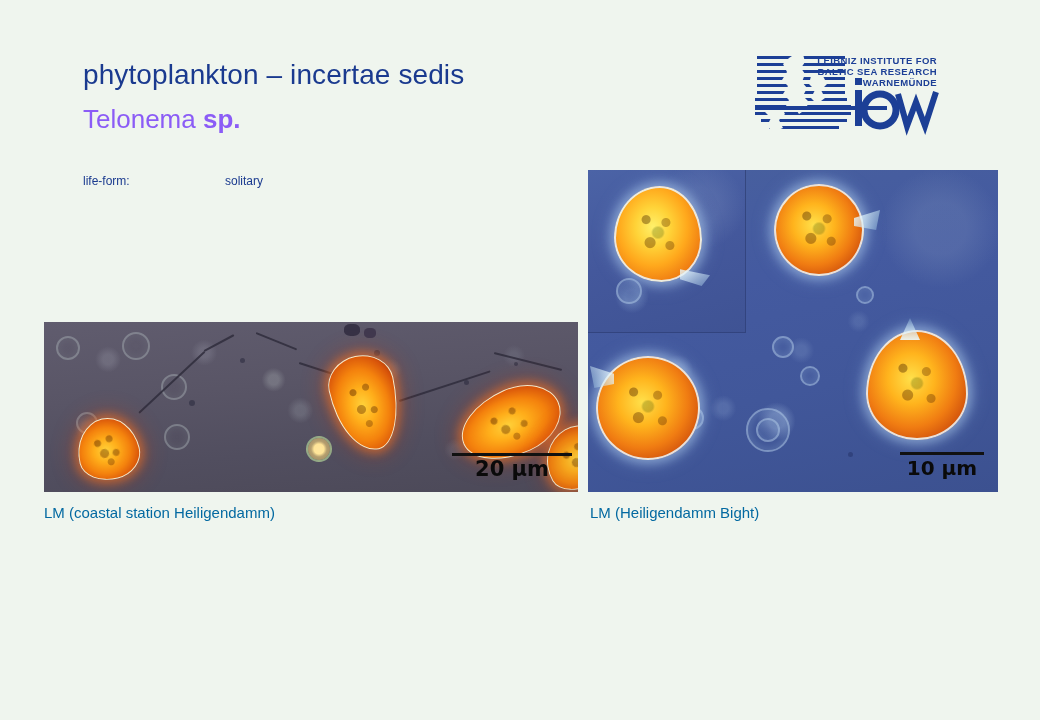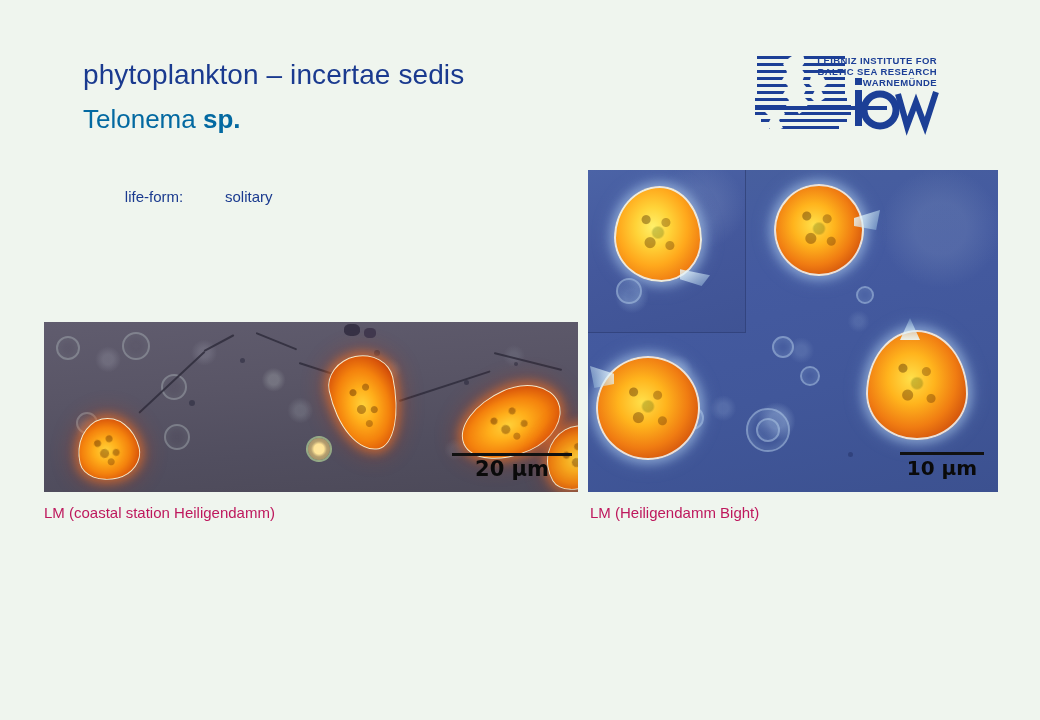--- a/index.html
+++ b/index.html
@@ -13,29 +13,29 @@
   }
   .slide{position:absolute;inset:0;background:#eff5ee;}
 
   
   .title-block{position:absolute;left:83px;top:50px;margin-top:8px;}
   .title-line1{
     font-size:28px;color:#1a3a8f;letter-spacing:.1px;
     line-height:34px;white-space:nowrap;font-weight:400;
   }
   .title-line2{
-    font-size:26px;color:#0369a1;line-height:34px;
+    font-size:26px;color:#8b5cf6;line-height:34px;
     margin-top:10px;white-space:nowrap;font-weight:400;
   }
   .title-line2 .sp{font-weight:700;}
 
   
   .lifeform-row{
-    position:absolute;left:83px;top:188px;
-    font-size:15px;color:#1a3a8f;white-space:nowrap;text-align:center;
+    position:absolute;left:83px;top:174px;
+    font-size:12px;color:#1a3a8f;white-space:nowrap;
   }
   .lifeform-row .lf-label{display:inline-block;width:142px;}
   .lifeform-row .lf-value{display:inline-block;}
 
   
   .logo{position:absolute;left:755px;top:50px;width:185px;height:88px;}
   .logo svg{display:block;}
 
   
   .figure{position:absolute;}
@@ -138,21 +138,21 @@
   .scalebar{position:absolute;}
   .scalebar .bar{height:3px;background:#111;width:100%;}
   .scalebar .lbl{
     font-family:"DejaVu Sans", sans-serif;
     font-weight:700;color:#0a0a0a;text-align:center;
     line-height:1;margin-top:3px;
   }
 
   
   .caption{
-    position:absolute;font-size:15px;color:#be185d;white-space:nowrap;
+    position:absolute;font-size:15px;color:#0369a1;white-space:nowrap;
   }
   .cap-left{left:44px;top:504px;}
   .cap-right{left:590px;top:504px;}
 </style>
 </head>
 <body>
 
 <div class="slide">
 
   <div class="title-block">

